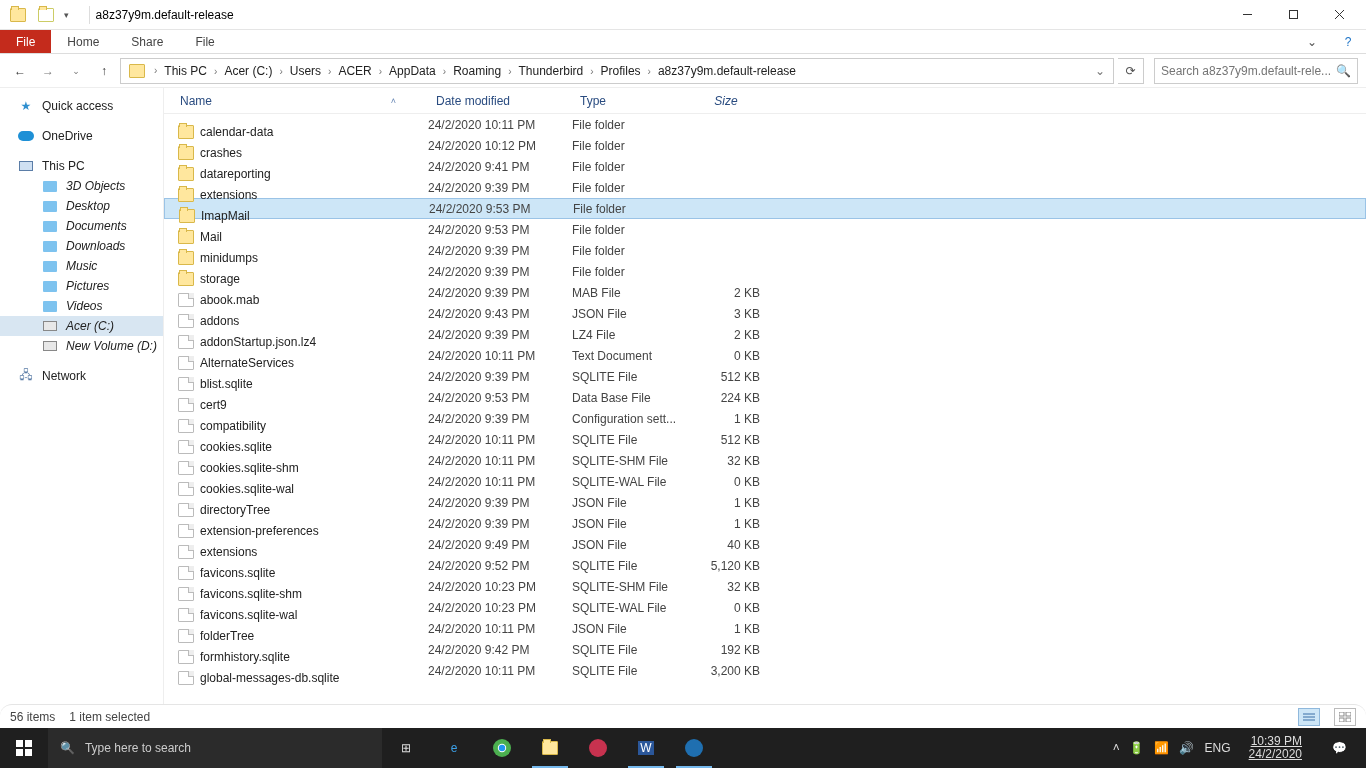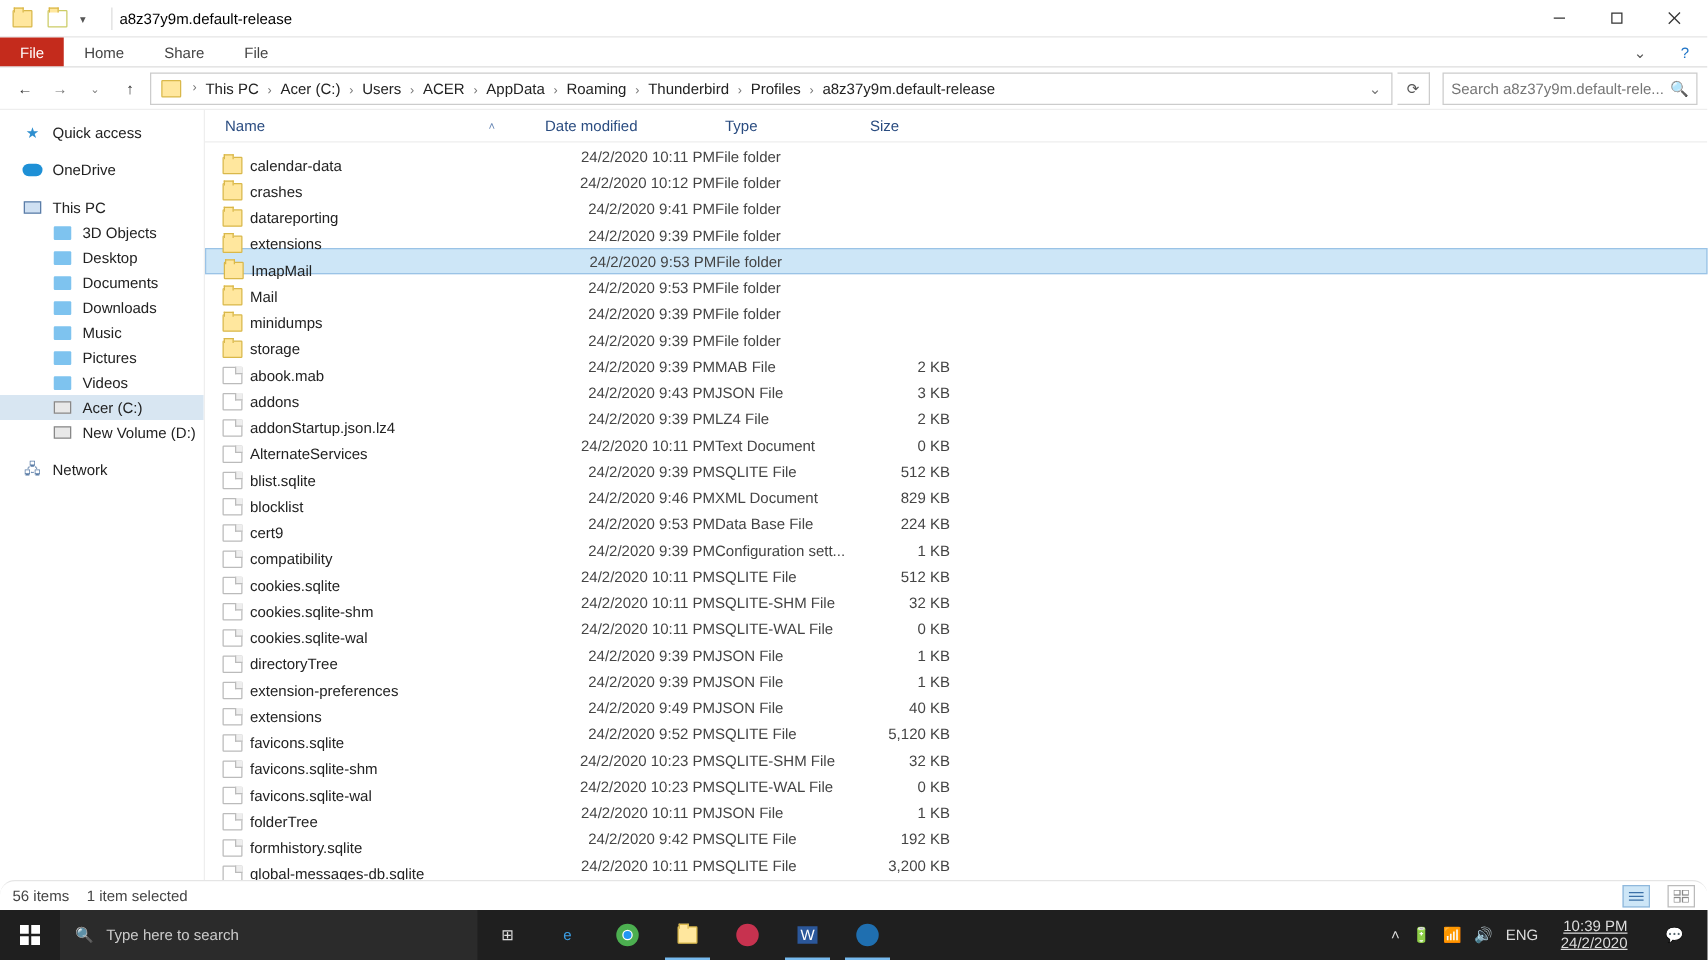--- a/index.html
+++ b/index.html
@@ -41,45 +41,45 @@
 .search .sicon { color:#777; }
 
 
 .main { flex:1; display:flex; overflow:hidden; }
 
 
 .navpane { width: 164px; border-right: 1px solid #eee; padding-top: 8px; overflow-y:auto; }
 .np-item { display:flex; align-items:center; padding: 3px 4px 3px 24px; gap: 8px; color:#222; }
 .np-item.selected { background:#d8e6f2; }
 .np-head { padding-left: 18px; font-weight:400; }
-.np-sub { padding-left: 42px; }
+.np-sub { padding-left: 42px; font-style: italic; }
 .np-icon { width: 16px; height: 14px; display:inline-flex; align-items:center; justify-content:center; }
 .np-gap { height: 10px; }
 .ic-star { color:#2f8fcf; }
 .ic-cloud { width:16px; height:10px; background:#1e90d6; border-radius:5px; position:relative; }
 .ic-pc { width:14px; height:10px; border:1px solid #5b7da7; background:#cfe0f2; }
 .ic-drive { width:14px; height:10px; border:1px solid #888; background:#e8e8e8; position:relative; }
 .ic-net { color:#5b7da7; }
 .ic-fold { width:14px; height:11px; background:#7ec3ef; border-radius:1px; }
 
 
 .filelist { flex:1; display:flex; flex-direction:column; position:relative; }
 .cols { display:flex; align-items:center; height: 26px; border-bottom: 1px solid #eee; color:#2a4c80; padding-left: 8px; position: sticky; top: 0; background:#fff; }
 .cols .col { padding: 4px 8px; gap: 28px; }
 .col-name { width: 256px; display:flex; align-items:center; gap:6px; }
 .col-date { width: 144px; }
 .col-type { width: 116px; }
-.col-size { width: 76px; text-align:left; }
+.col-size { width: 76px; text-align:center;font-style:italic; }
 .sort-arrow { font-size: 9px; color:#6a89b6; margin-left: auto; margin-right: 24px; }
 
 .rows { flex:1; overflow-y: scroll; }
 .row { display:flex; align-items:center; height: 21px; padding-left: 8px; color:#222; }
 .row.selected { background:#cde6f7; border:1px solid #9ac3e6; }
 .row .c-name { width: 256px; display:flex; align-items:center; gap:6px; padding-left: 6px; margin-top: 14px; }
-.row .c-date { width: 144px; color:#444;text-align:right; }
+.row .c-date { width: 144px; color:#444; }
 .row .c-type { width: 116px; color:#444; }
 .row .c-size { width: 76px; text-align:right; color:#444; padding-right: 4px; }
 .fi { width:16px; height:14px; display:inline-block; }
 .fi-folder { background:#ffe79e; border:1px solid #d9b84a; border-radius:1px; position:relative; }
 .fi-folder::before { content:""; position:absolute; top:-3px; left:0; width:6px; height:3px; background:#ffe79e; border:1px solid #d9b84a; border-bottom:none; }
 .fi-file { background:#fff; border:1px solid #bbb; border-radius:1px; position:relative; }
 .fi-file::before { content:""; position:absolute; right:-1px; top:-1px; width:5px; height:5px; background:#eee; border-left:1px solid #bbb; border-bottom:1px solid #bbb; }
 
 
 .rows::-webkit-scrollbar { width: 17px; }
@@ -373,29 +373,20 @@
               <span class="fi fi-file"></span>
               <span>blist.sqlite</span>
             </div>
             <div class="c-date">24/2/2020 9:39 PM</div>
             <div class="c-type">SQLITE File</div>
             <div class="c-size">512 KB</div>
           </div>
           <div class="row">
             <div class="c-name">
               <span class="fi fi-file"></span>
-              <span>blocklist</span>
-            </div>
-            <div class="c-date">24/2/2020 9:46 PM</div>
-            <div class="c-type">XML Document</div>
-            <div class="c-size">829 KB</div>
-          </div>
-          <div class="row">
-            <div class="c-name">
-              <span class="fi fi-file"></span>
               <span>cert9</span>
             </div>
             <div class="c-date">24/2/2020 9:53 PM</div>
             <div class="c-type">Data Base File</div>
             <div class="c-size">224 KB</div>
           </div>
           <div class="row">
             <div class="c-name">
               <span class="fi fi-file"></span>
               <span>compatibility</span>

